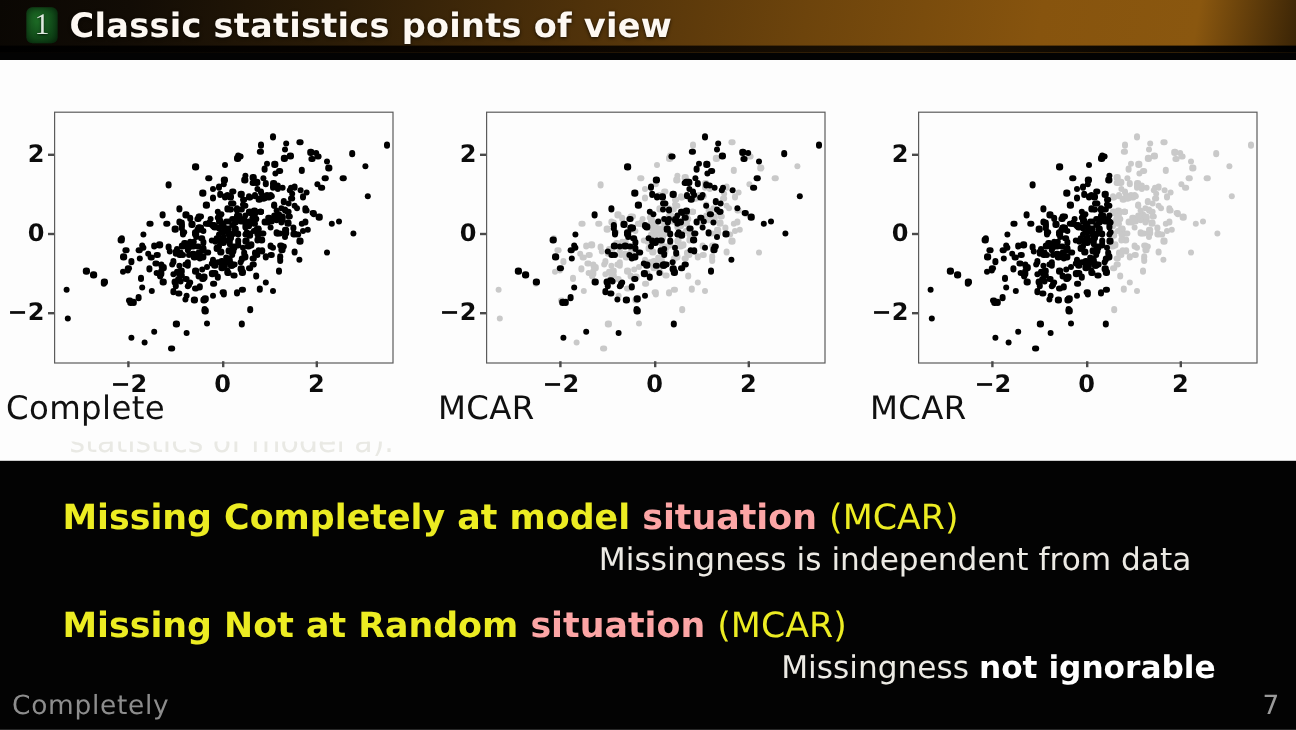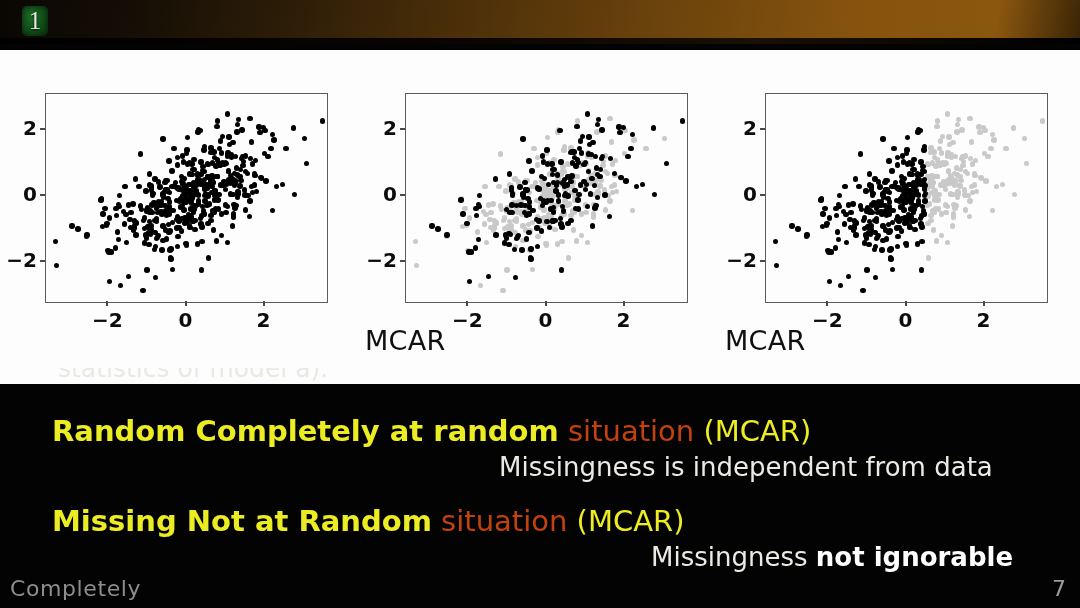--- a/index.html
+++ b/index.html
@@ -58,21 +58,21 @@
   }
   
   #clipped-line{
     position:absolute;left:58px;top:368px;width:560px;height:22px;overflow:hidden;
     color:#e9e9e4;font-size:25px;white-space:nowrap;
     font-family:"DejaVu Sans","Liberation Sans",sans-serif;
   }
   #clipped-line span{position:relative;top:-14px;display:block;}
   .stmt{position:absolute;white-space:nowrap;}
   .kw{color:#ecec22;font-weight:700;}
-  .plain{color:#c2410c;font-weight:400;}
+  .plain{color:#fca5a5;font-weight:700;}
   .acr{color:#ecec22;font-weight:400;}
   .sub{color:#eceae4;font-weight:400;}
   .sub b{color:#ffffff;font-weight:700;}
   #mcar-line{left:52px;top:414px;font-size:29px;}
   #mcar-sub{left:499px;top:452px;font-size:26px;}
   #mnar-line{left:52px;top:504px;font-size:29px;}
   #mnar-sub{left:651px;top:542px;font-size:26px;}
   
   #footer-author{
     position:absolute;left:10px;top:576px;color:#8d8d8d;font-size:22px;
@@ -82,20 +82,21 @@
     position:absolute;right:14px;top:576px;color:#9a9a9a;font-size:22px;
     font-family:"DejaVu Sans","Liberation Sans",sans-serif;
   }
 </style>
 </head>
 <body>
 
 <div id="header">
   <div id="title-row">
     <div id="section-badge">1</div>
+    <div id="header-title">Classic statistics points of view</div>
   </div>
 </div>
 
 <div id="figure-card">
   <div class="panel" id="panel-0" style="left:0px;width:360px;">
     <div class="axes" id="axes-0" style="left:45px;top:43px;width:281px;height:208px;">
         <div class="pt" style="left: 100.972px; top: 77.2353px; width: 5.4px; height: 5.4px; background: rgb(0, 0, 0);"></div>
         <div class="pt" style="left: 123.476px; top: 89.8503px; width: 5.4px; height: 5.4px; background: rgb(0, 0, 0);"></div>
         <div class="pt" style="left: 178.72px; top: 109.988px; width: 5.4px; height: 5.4px; background: rgb(0, 0, 0);"></div>
         <div class="pt" style="left: 154.116px; top: 86.4108px; width: 5.4px; height: 5.4px; background: rgb(0, 0, 0);"></div>
@@ -539,20 +540,21 @@
         <div class="pt" style="left: 129.108px; top: 149.653px; width: 5.4px; height: 5.4px; background: rgb(0, 0, 0);"></div>
         <div class="pt" style="left: 188.781px; top: 77.8114px; width: 5.4px; height: 5.4px; background: rgb(0, 0, 0);"></div>
         <div class="pt" style="left: 122.439px; top: 162.211px; width: 5.4px; height: 5.4px; background: rgb(0, 0, 0);"></div>
         <div class="pt" style="left: 54.1562px; top: 117.458px; width: 5.4px; height: 5.4px; background: rgb(0, 0, 0);"></div>
         <div class="pt" style="left: 171.137px; top: 68.3527px; width: 5.4px; height: 5.4px; background: rgb(0, 0, 0);"></div>
         <div class="pt" style="left: 186.186px; top: 83.7903px; width: 5.4px; height: 5.4px; background: rgb(0, 0, 0);"></div>
         <div class="pt" style="left: 117.237px; top: 93.1727px; width: 5.4px; height: 5.4px; background: rgb(0, 0, 0);"></div>
         <div class="pt" style="left: 170.733px; top: 51.8727px; width: 5.4px; height: 5.4px; background: rgb(0, 0, 0);"></div>
         <div class="pt" style="left: 155.015px; top: 114.413px; width: 5.4px; height: 5.4px; background: rgb(0, 0, 0);"></div>
       </div>
+    <div class="panel-label" id="label-0" style="left:5px;top:275px;">Complete</div>
   <div class="tickmark" style="left: 40px; top: 210.381px; width: 5px; height: 2px;"></div>
       <div class="ytick" style="left: -3px; top: 198.381px; width: 40px;">−2</div>
       <div class="tickmark" style="left: 40px; top: 144.349px; width: 5px; height: 2px;"></div>
       <div class="ytick" style="left: -3px; top: 132.349px; width: 40px;">0</div>
       <div class="tickmark" style="left: 40px; top: 78.3175px; width: 5px; height: 2px;"></div>
       <div class="ytick" style="left: -3px; top: 66.3175px; width: 40px;">2</div>
       <div class="tickmark" style="left: 106.444px; top: 251px; width: 2px; height: 5px;"></div>
       <div class="xtick" style="left: 85.4444px; top: 258px; width: 44px;">−2</div>
       <div class="tickmark" style="left: 184.5px; top: 251px; width: 2px; height: 5px;"></div>
       <div class="xtick" style="left: 163.5px; top: 258px; width: 44px;">0</div>
@@ -1492,21 +1494,21 @@
       <div class="xtick" style="left: 163.5px; top: 258px; width: 44px;">0</div>
       <div class="tickmark" style="left: 262.556px; top: 251px; width: 2px; height: 5px;"></div>
       <div class="xtick" style="left: 241.556px; top: 258px; width: 44px;">2</div>
     </div>
 </div>
 
 <div id="clipped-line">
   <span>statistics of model a).</span>
 </div>
 
-<div class="stmt" id="mcar-line"><span class="kw">Random Completely at random</span><span class="plain"> situation </span><span class="acr">(MCAR)</span></div>
+<div class="stmt" id="mcar-line"><span class="kw">Missing Completely at model</span><span class="plain"> situation </span><span class="acr">(MCAR)</span></div>
 
 <div class="stmt sub" id="mcar-sub"><span>Missingness is independent from data</span><b></b></div>
 
 <div class="stmt" id="mnar-line"><span class="kw">Missing Not at Random</span><span class="plain"> situation </span><span class="acr">(MCAR)</span></div>
 
 <div class="stmt sub" id="mnar-sub"><span>Missingness </span><b>not ignorable</b></div>
 
 <div id="footer-author">Completely</div>
 <div id="footer-page">7</div>
 

